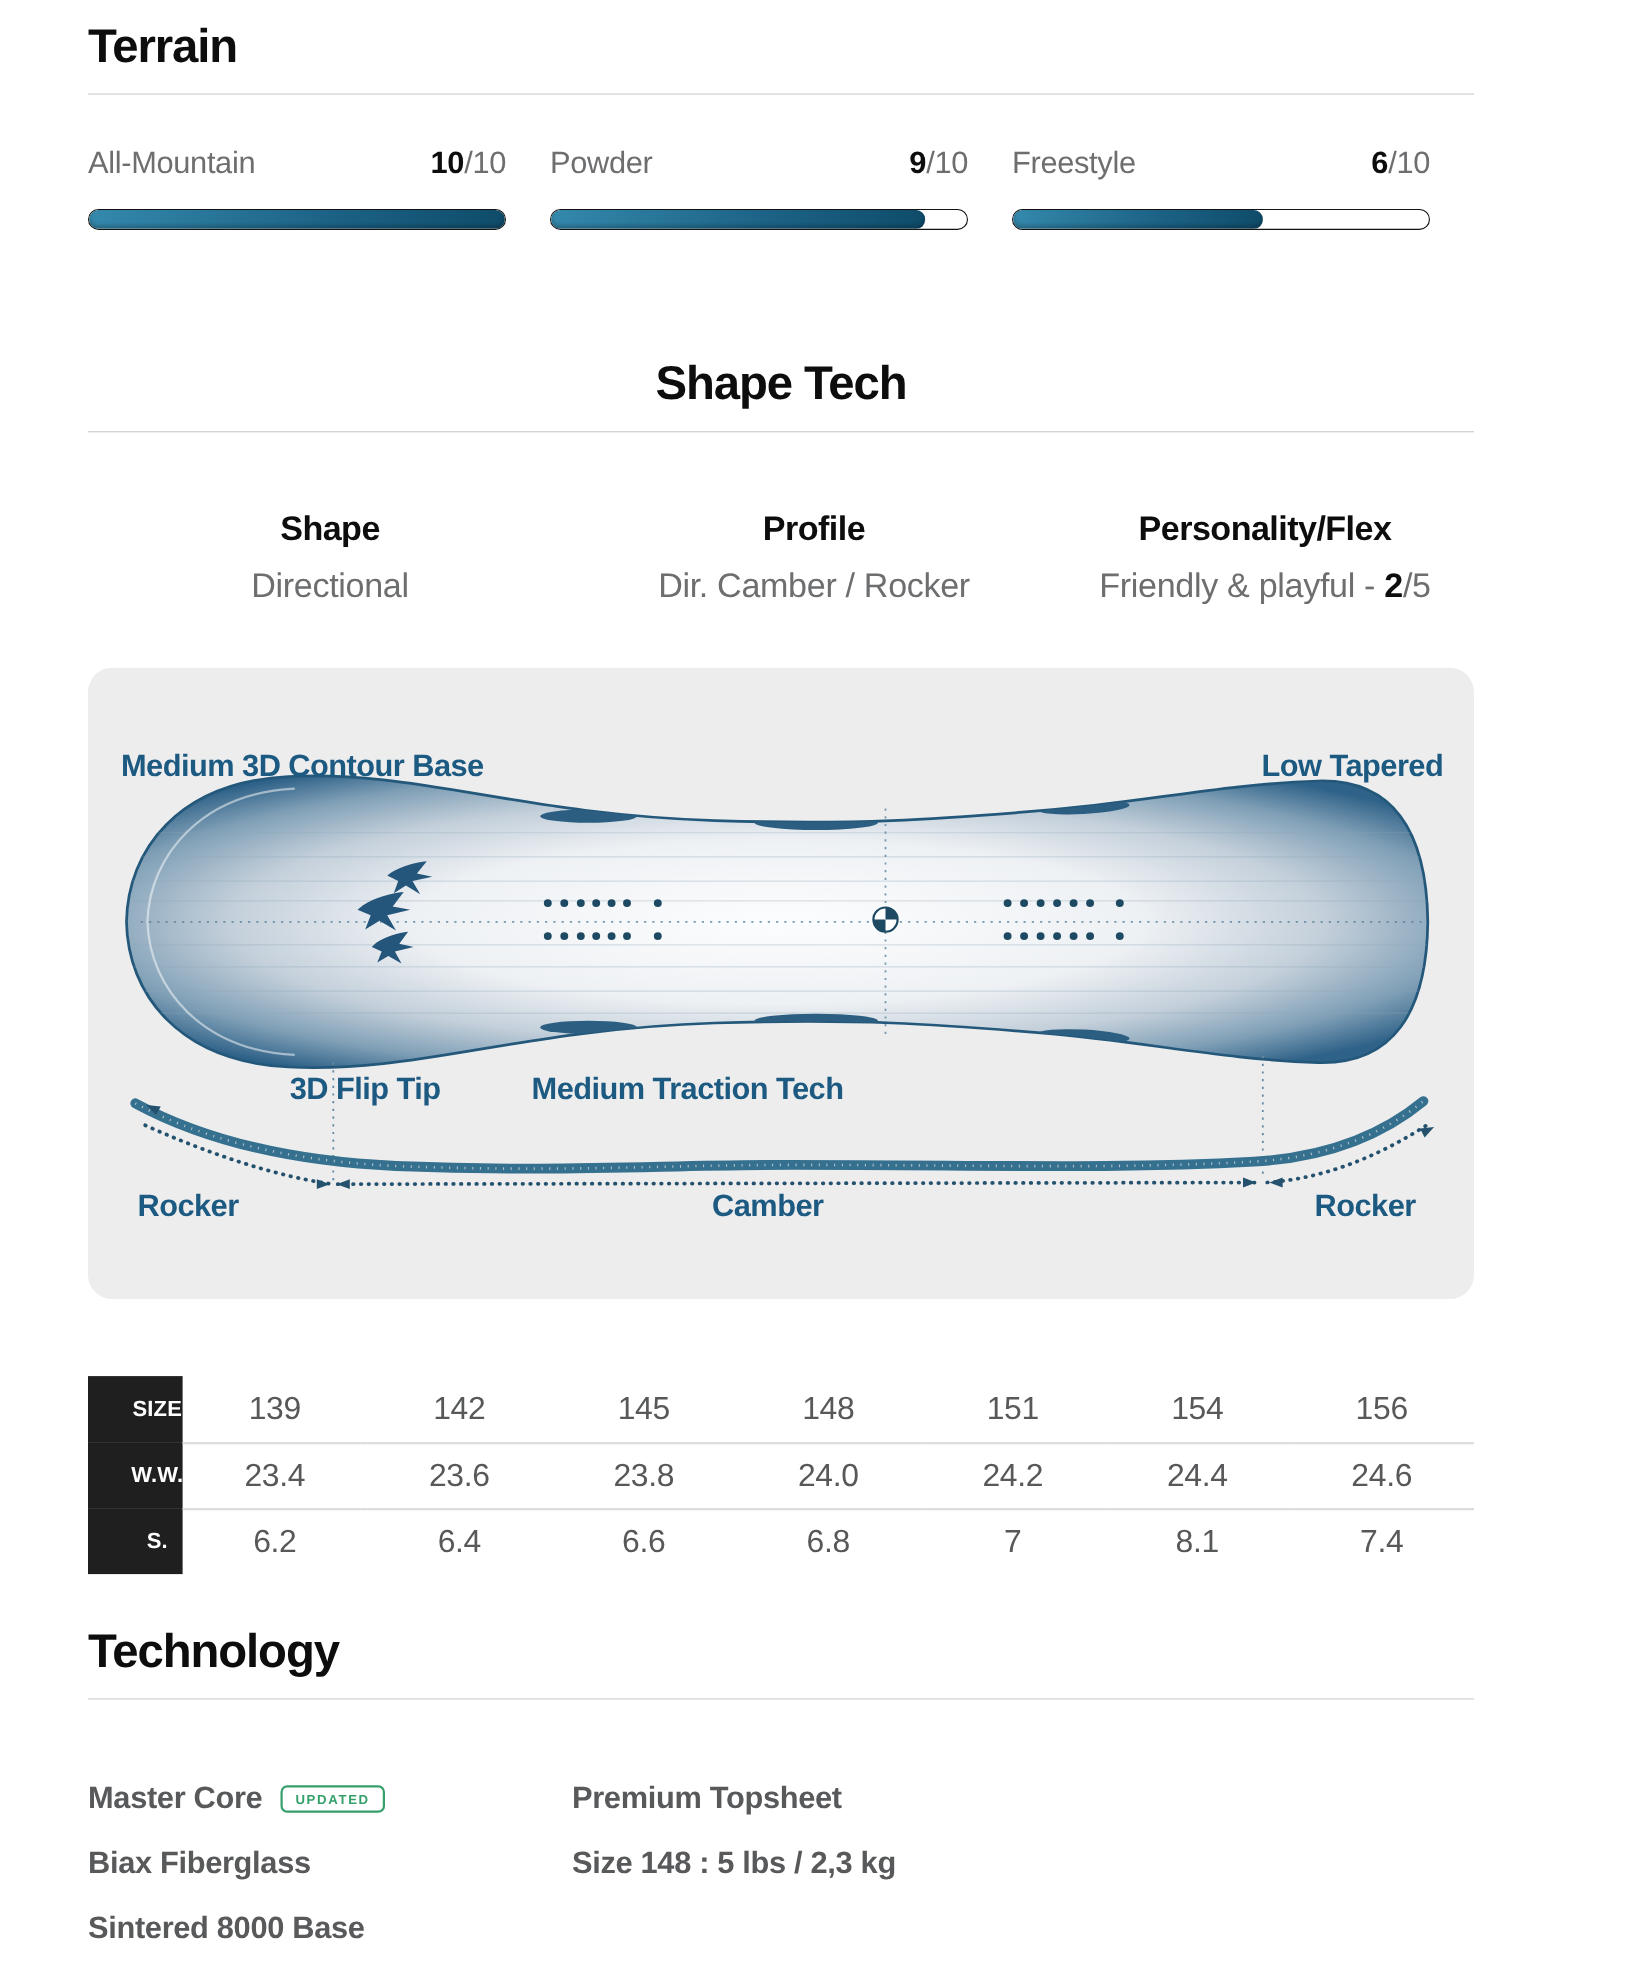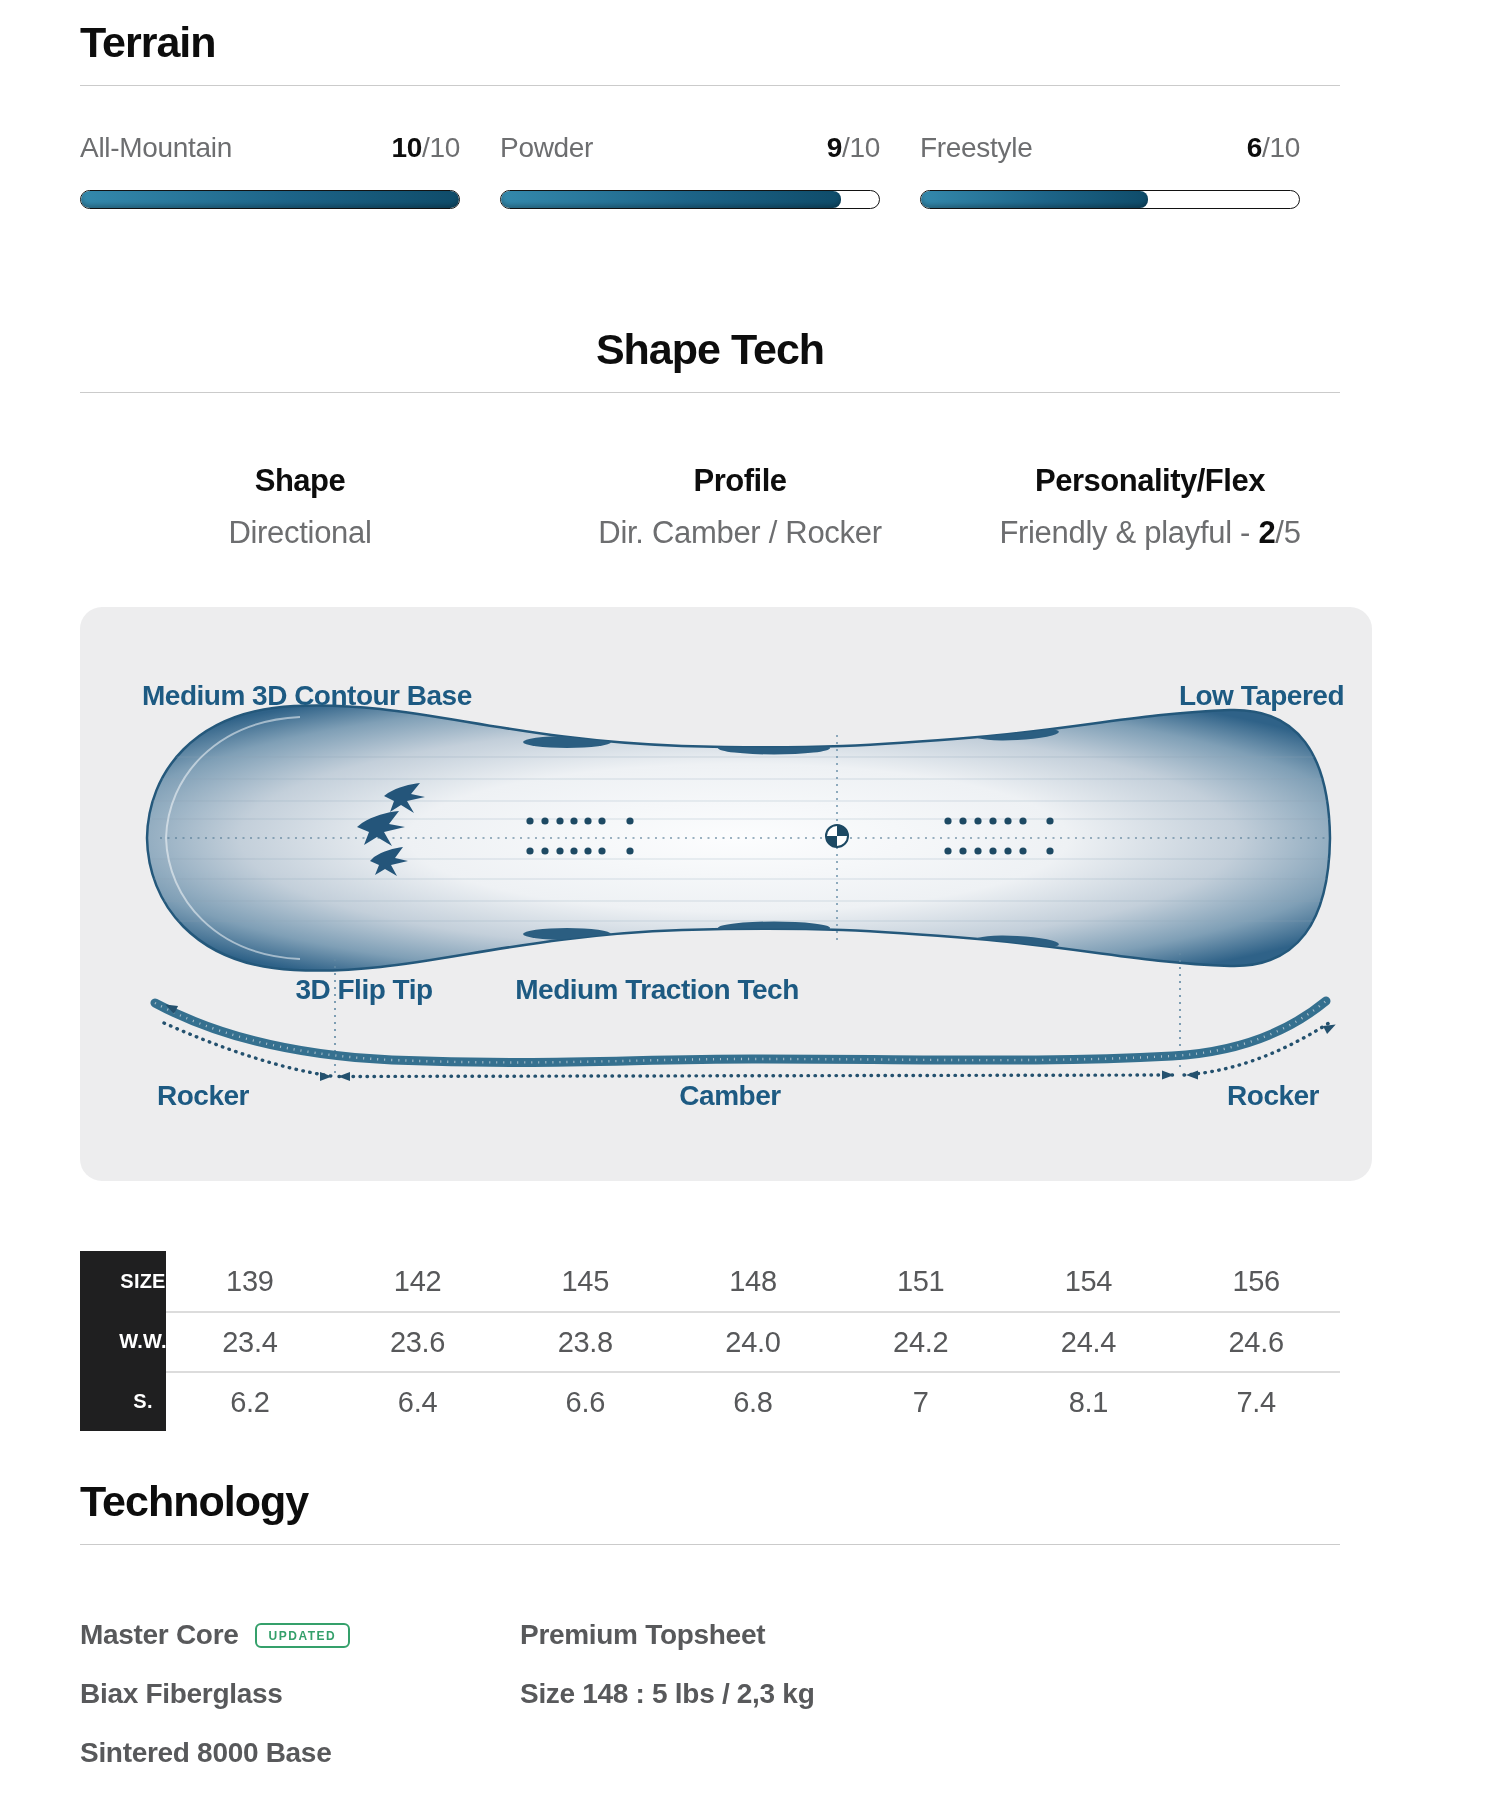--- a/index.html
+++ b/index.html
@@ -19,21 +19,21 @@
   .bar-fill{height:100%;border-radius:8px;background:linear-gradient(90deg,#3489ac 0%,#1d6488 55%,#0f4c6a 100%);box-shadow:inset 0 -3px 4px rgba(0,0,0,.25);}
 
   
   .shape-sec{margin-top:116px;text-align:center;}
   .specs{display:grid;grid-template-columns:440px 440px auto;margin-top:70px;}
   .spec-label{font-size:31px;font-weight:bold;color:#0d0d0d;letter-spacing:-0.5px;}
   .spec-value{font-size:31px;color:#6d6e70;margin-top:16px;letter-spacing:-0.3px;}
   .spec-value b{color:#0d0d0d;}
 
   
-  .panel{margin-top:56px;width:1260px;height:574px;background:#ededee;border-radius:22px;overflow:hidden;padding-left:32px;}
+  .panel{margin-top:56px;width:1260px;height:574px;background:#ededee;border-radius:22px;overflow:hidden;}
   .panel svg{display:block;}
 
   
   .size-table{margin-top:70px;width:1260px;}
   .st-row{display:grid;grid-template-columns:86px repeat(7,1fr);height:60px;}
   .st-label{background:#1f1f20;color:#fff;font-size:20px;font-weight:bold;display:flex;align-items:center;justify-content:center;letter-spacing:0.2px;padding-left:40px;}
   .st-val{display:flex;align-items:center;justify-content:center;font-size:29px;color:#57585a;letter-spacing:-0.3px;}
   .st-row + .st-row .st-val{border-top:2px solid #dcdcdc;}
 
   

